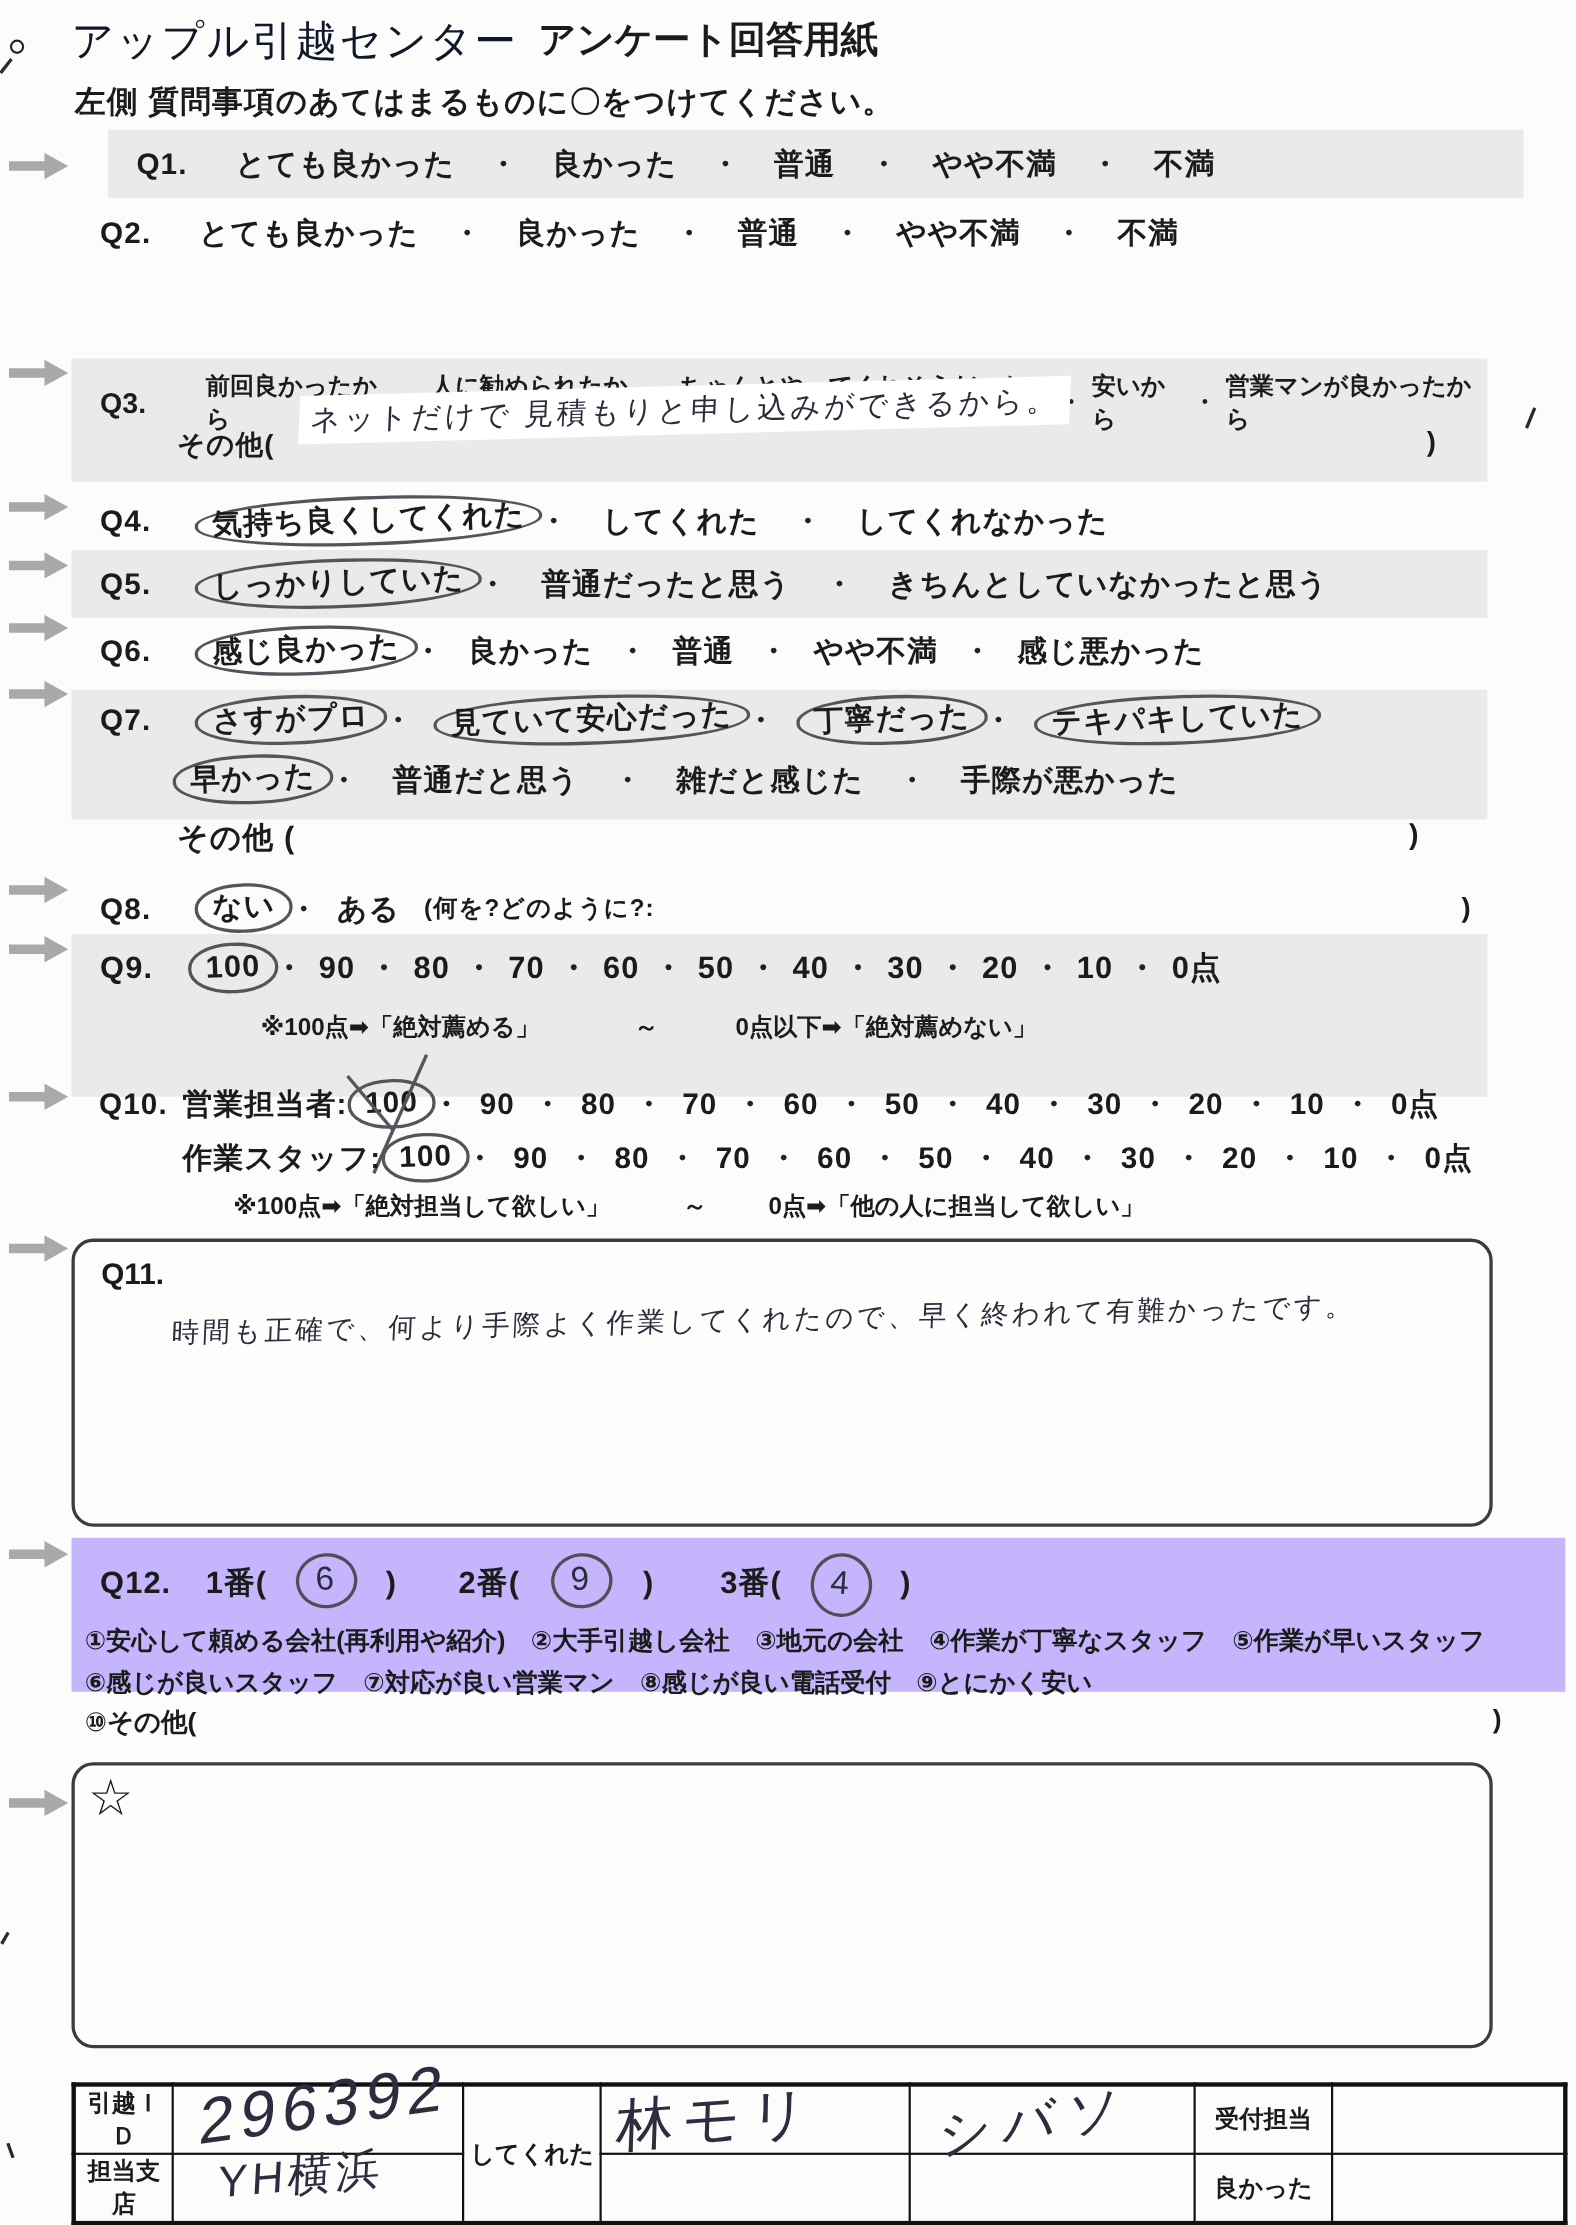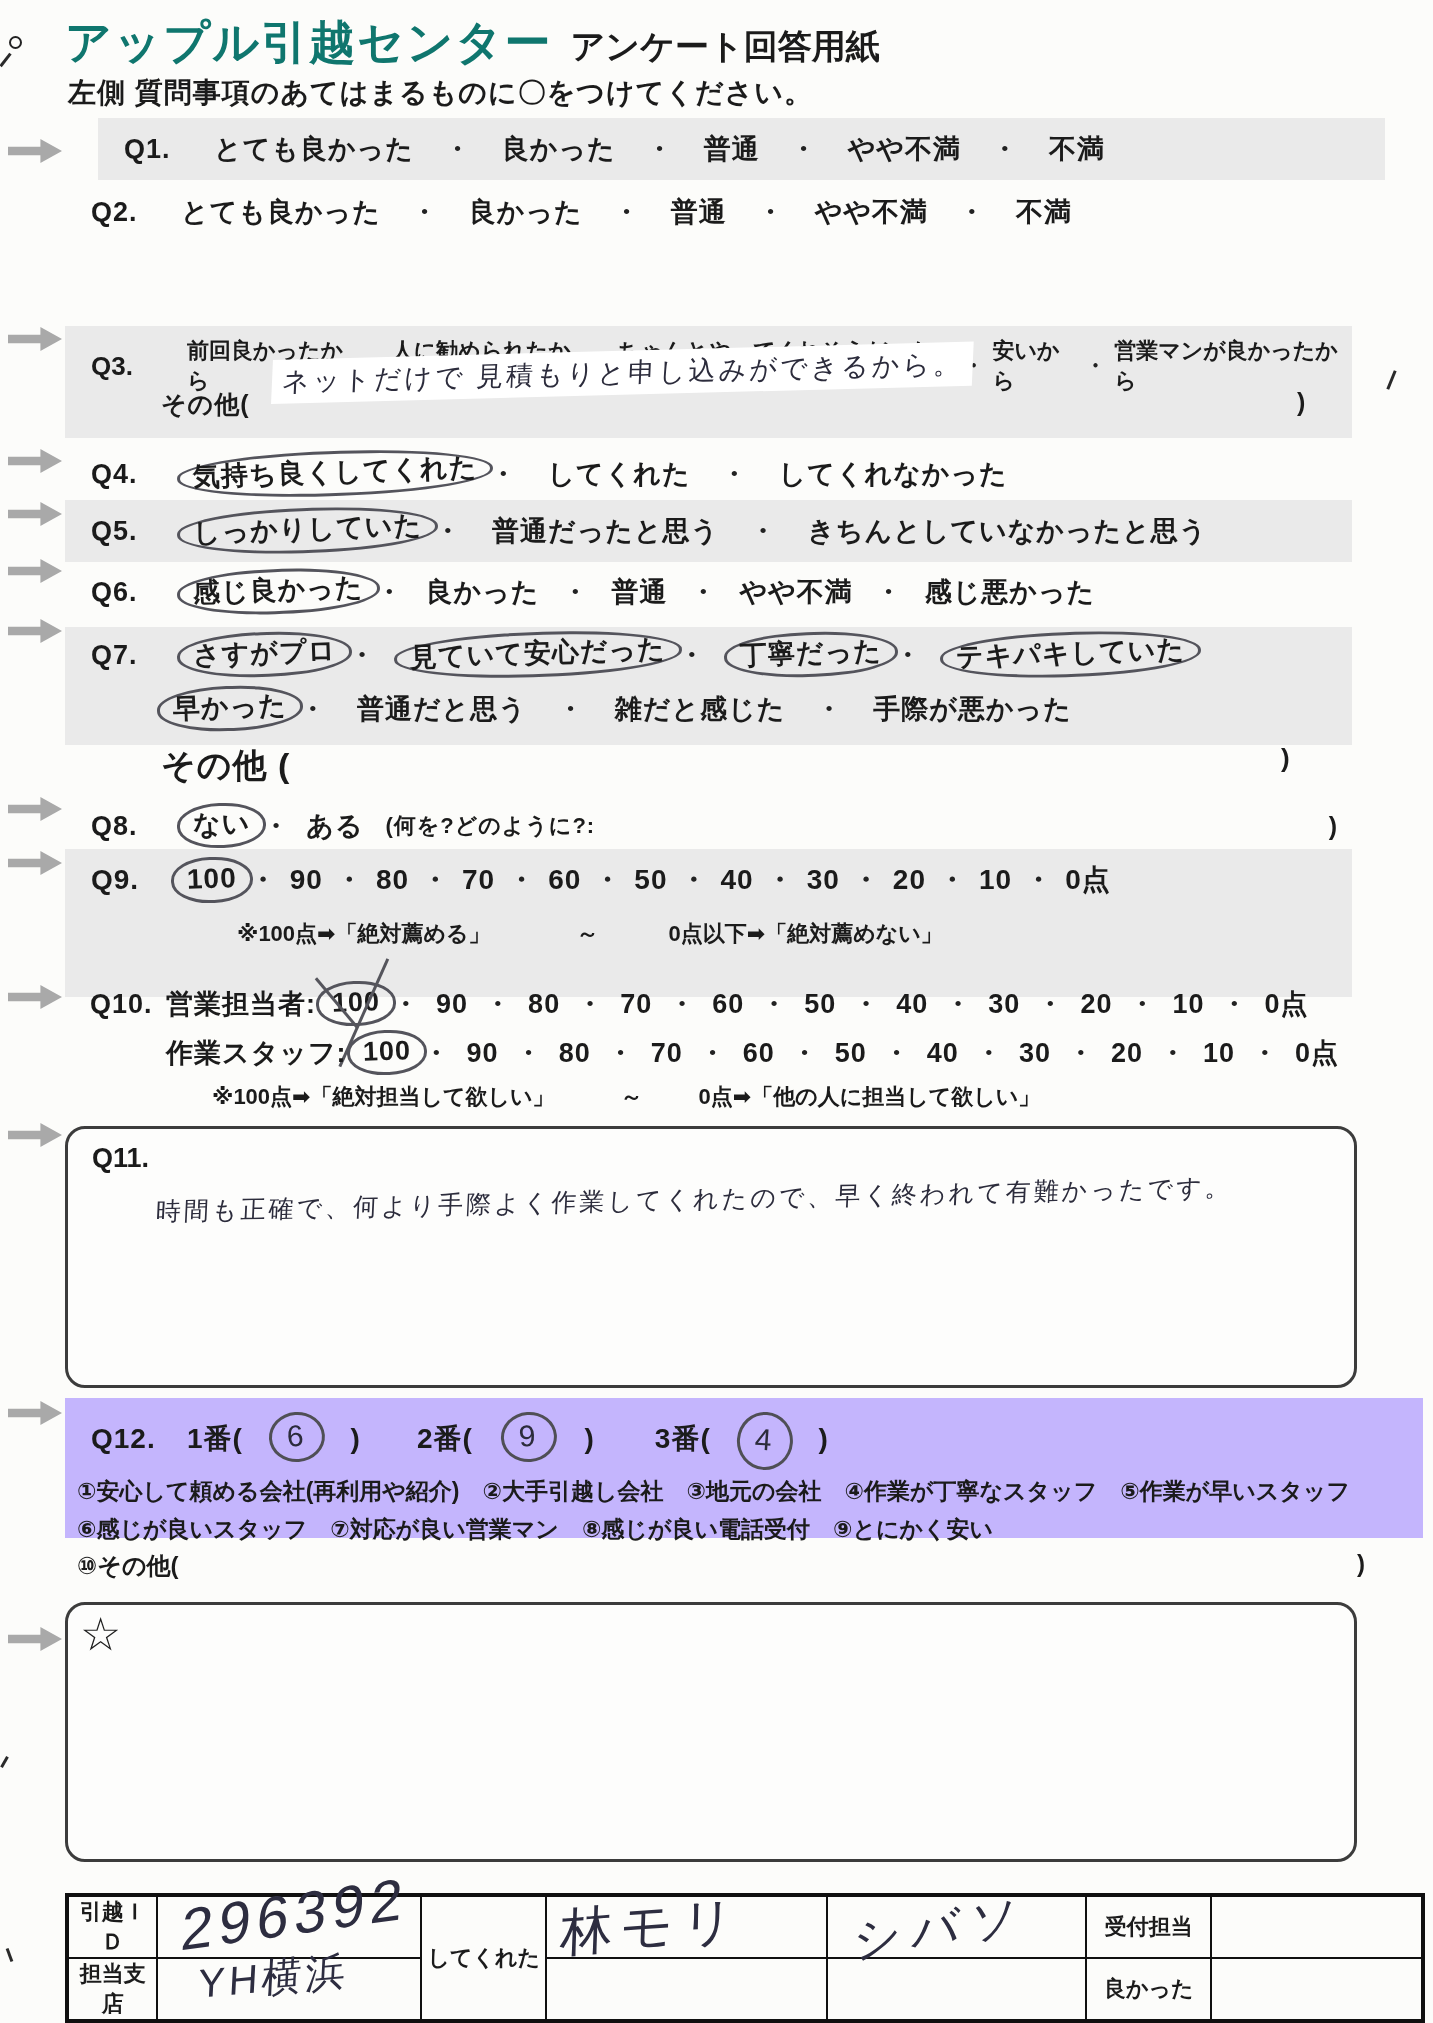--- a/index.html
+++ b/index.html
@@ -56,21 +56,21 @@
   table.footer{border:4px solid #101010;}
   .ink{position:absolute;background:#2a2a2a;}
   .sig{position:absolute;font-weight:normal;color:#2d2d40;white-space:nowrap;}
 </style>
 </head>
 <body>
 
 <div id="page">
 
   <div class="abs" style="left:65px;top:12px;display:flex;align-items:flex-end;gap:18px;">
-    <span style="font-size:46px;font-weight:bold;color:#0f766e;letter-spacing:2px;">アップル引越センター</span>
+    <span style="font-size:38px;font-weight:normal;color:#0f172a;letter-spacing:2px;">アップル引越センター</span>
     <span style="font-size:34px;font-weight:bold;padding-bottom:4px;">アンケート回答用紙</span>
   </div>
   <div class="abs" style="left:68px;top:74px;font-size:28px;font-weight:bold;letter-spacing:1px;">左側 質問事項のあてはまるものに〇をつけてください。</div>
 
   <div class="ink" style="left:9px;top:36px;width:9px;height:9px;border-radius:50%;background:transparent;border:2.5px solid #222;"></div>
   <div class="ink" style="left:4px;top:52px;width:3px;height:16px;transform:rotate(38deg);"></div>
   <div class="ink" style="left:1390px;top:370px;width:3px;height:20px;transform:rotate(22deg);"></div>
   <div class="ink" style="left:3px;top:1756px;width:3px;height:12px;transform:rotate(30deg);"></div>
   <div class="ink" style="left:8px;top:1948px;width:3px;height:14px;transform:rotate(-20deg);"></div>
 
@@ -193,21 +193,21 @@
       <div class="opts g30">
           <span class="opt circled">早かった</span>
           <span class="sep">・</span>
           <span class="opt">普通だと思う</span>
           <span class="sep">・</span>
           <span class="opt">雑だと感じた</span>
           <span class="sep">・</span>
           <span class="opt">手際が悪かった</span>
         </div>
     </div>
-    <div class="row" style="position:absolute;left:96px;top:116px;font-size:34px;">
+    <div class="row" style="position:absolute;left:96px;top:116px;font-size:28px;">
       <span>その他 (</span>
     </div>
     <span class="row" style="position:absolute;left:1216px;top:116px;font-size:26px;">)</span>
   </div>
 
   <div class="abs row" style="left:65px;top:797px;width:1287px;height:58px;padding-left:26px;padding-right:14px;box-sizing:border-box;">
     <span class="qid">Q8.</span>
     <div class="opts g16" style="margin-left:20px;">
         <span class="opt circled">ない</span>
         <span class="sep">・</span>

